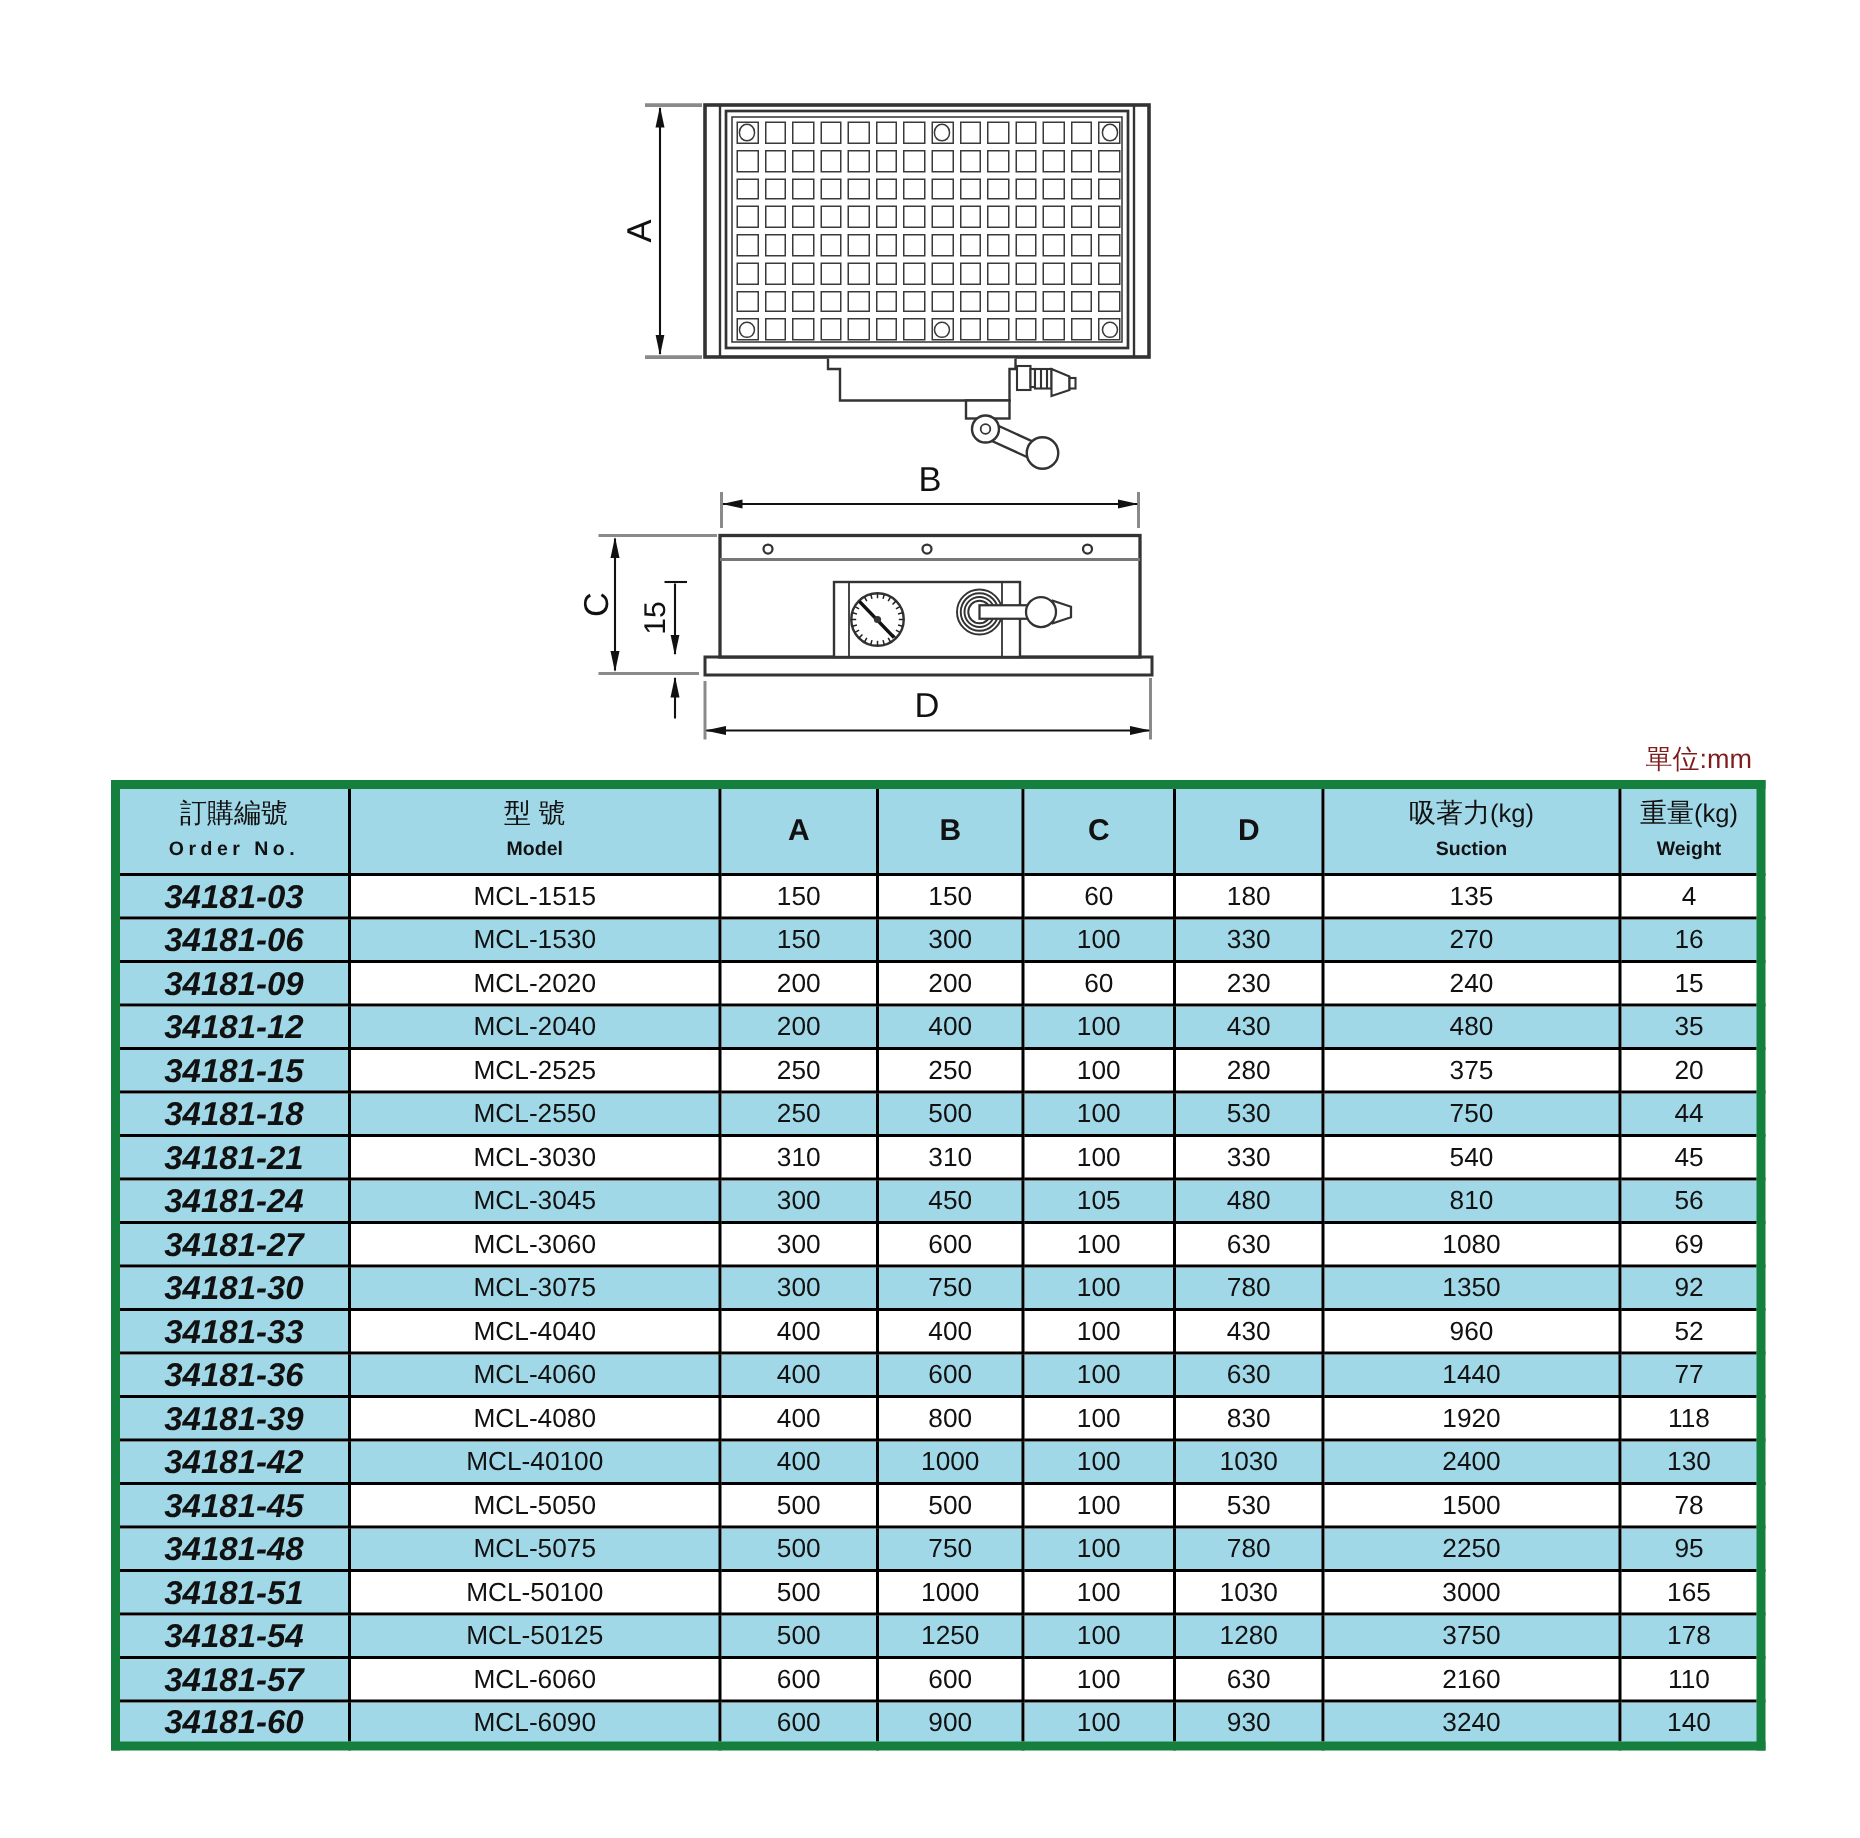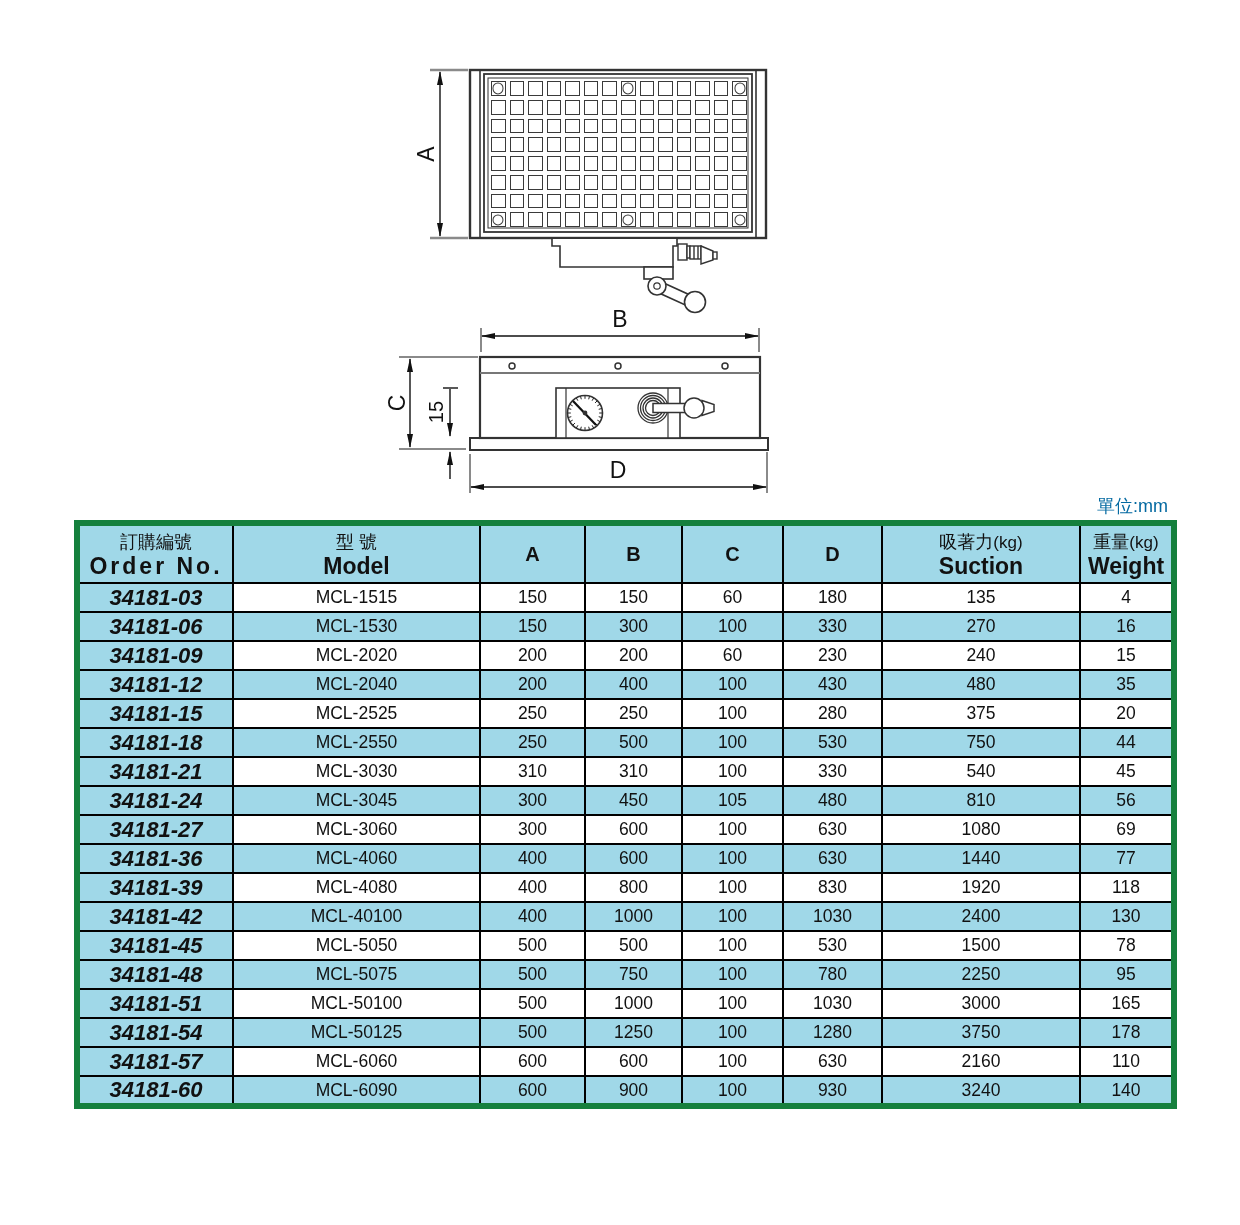--- a/index.html
+++ b/index.html
@@ -20,21 +20,21 @@
   #plate-grid .cell{border:1.5px solid #3a3a3a;background:#fff;position:relative;}
   #plate-grid .cell .circ{
     position:absolute;left:50%;top:50%;width:72%;height:72%;
     transform:translate(-50%,-50%);border:1.6px solid #3a3a3a;border-radius:50%;
   }
   .dim-text{font-size:23px;fill:#111;}
   .dim-text-sm{font-size:20px;fill:#111;}
 
   #unit-label{
     position:absolute;left:1030px;top:494px;width:138px;text-align:right;
-    font-size:18px;color:#0369a1;
+    font-size:18px;color:#7f1d1d;
   }
 
   
   #spec-table{
     position:absolute;left:74px;top:520px;width:1097px;
     border-collapse:collapse;table-layout:fixed;
     border:6px solid #15803d;
   }
   #spec-table th,#spec-table td{
     border:2px solid #000;text-align:center;vertical-align:middle;
@@ -42,21 +42,21 @@
   }
   #spec-table thead th{height:56px;background:var(--blue,#A0D8E8);font-weight:normal;}
   #spec-table tbody tr{height:29px;}
   #spec-table tbody td{font-size:17.5px;background:#fff;}
   #spec-table tbody tr.alt td{background:var(--blue,#A0D8E8);}
   #spec-table tbody td.order{
     background:var(--blue,#A0D8E8);font-weight:700;font-style:italic;font-size:22px;
   }
   .hz{font-size:18px;line-height:22px;}
   .hu{font-size:17px;}
-  .he{font-size:23px;font-weight:700;line-height:24px;}
+  .he{font-size:13px;font-weight:700;line-height:24px;}
   th:first-child .he{letter-spacing:3px;}
   th.letter .he{font-size:20px;}
 </style>
 </head>
 <body>
 
 <svg id="diagram-svg" width="1240" height="515" viewBox="0 0 1240 515">
   <defs>
     <marker id="ae" markerWidth="14" markerHeight="8" refX="13" refY="4" orient="auto" markerUnits="userSpaceOnUse">
       <path d="M0,1 L14,4 L0,7 z" fill="#111"></path>
@@ -434,20 +434,40 @@
         <td class="order">34181-27</td>
         <td>MCL-3060</td>
         <td>300</td>
         <td>600</td>
         <td>100</td>
         <td>630</td>
         <td>1080</td>
         <td>69</td>
       </tr>
       <tr class="alt">
+        <td class="order">34181-30</td>
+        <td>MCL-3075</td>
+        <td>300</td>
+        <td>750</td>
+        <td>100</td>
+        <td>780</td>
+        <td>1350</td>
+        <td>92</td>
+      </tr>
+      <tr>
+        <td class="order">34181-33</td>
+        <td>MCL-4040</td>
+        <td>400</td>
+        <td>400</td>
+        <td>100</td>
+        <td>430</td>
+        <td>960</td>
+        <td>52</td>
+      </tr>
+      <tr class="alt">
         <td class="order">34181-36</td>
         <td>MCL-4060</td>
         <td>400</td>
         <td>600</td>
         <td>100</td>
         <td>630</td>
         <td>1440</td>
         <td>77</td>
       </tr>
       <tr>

